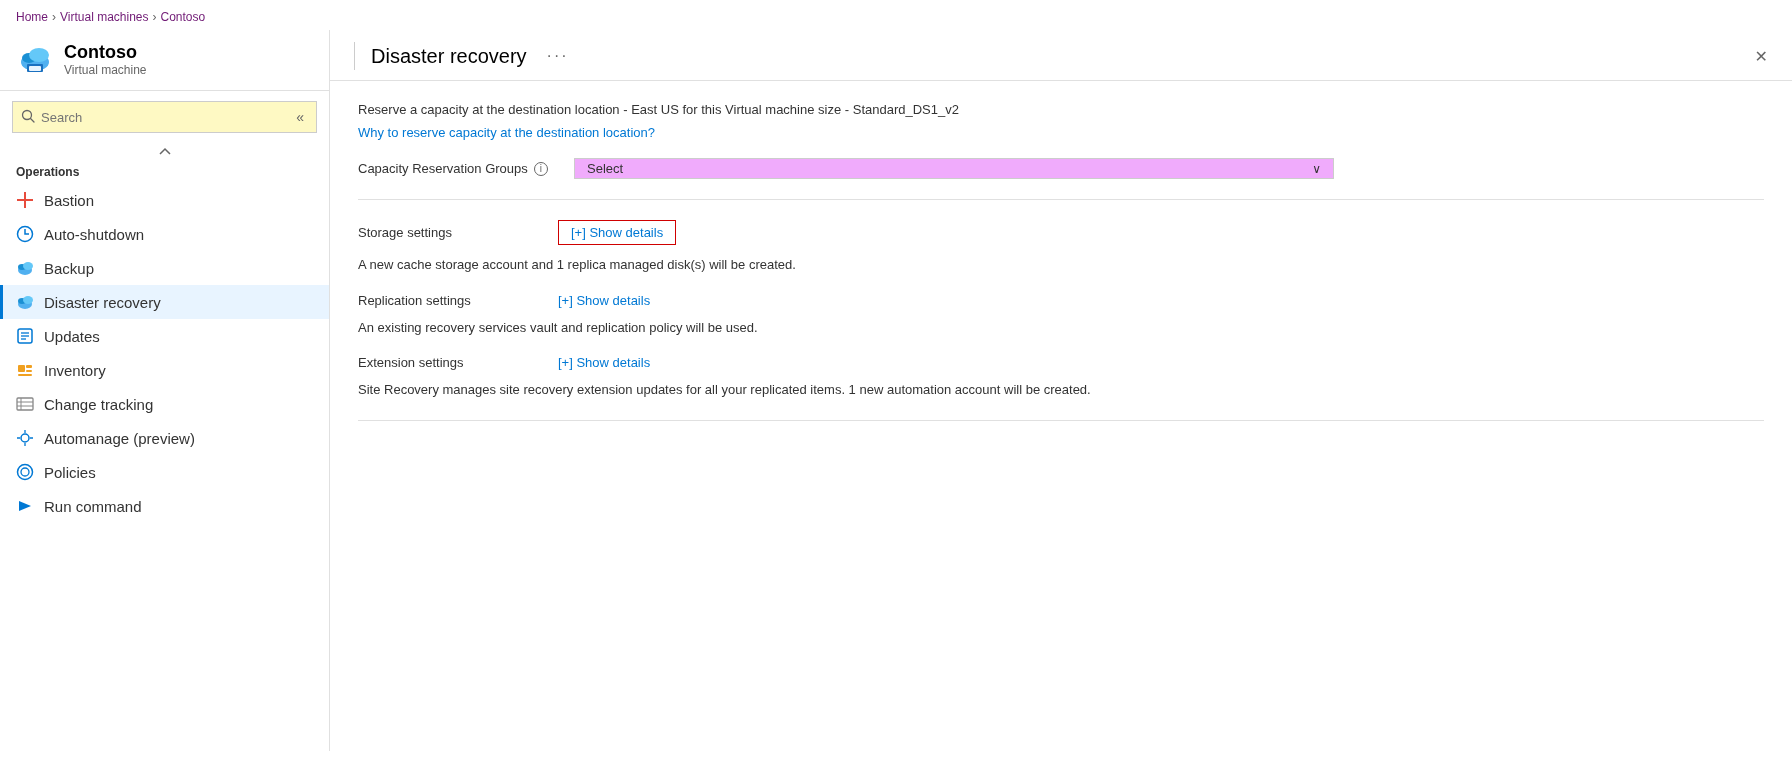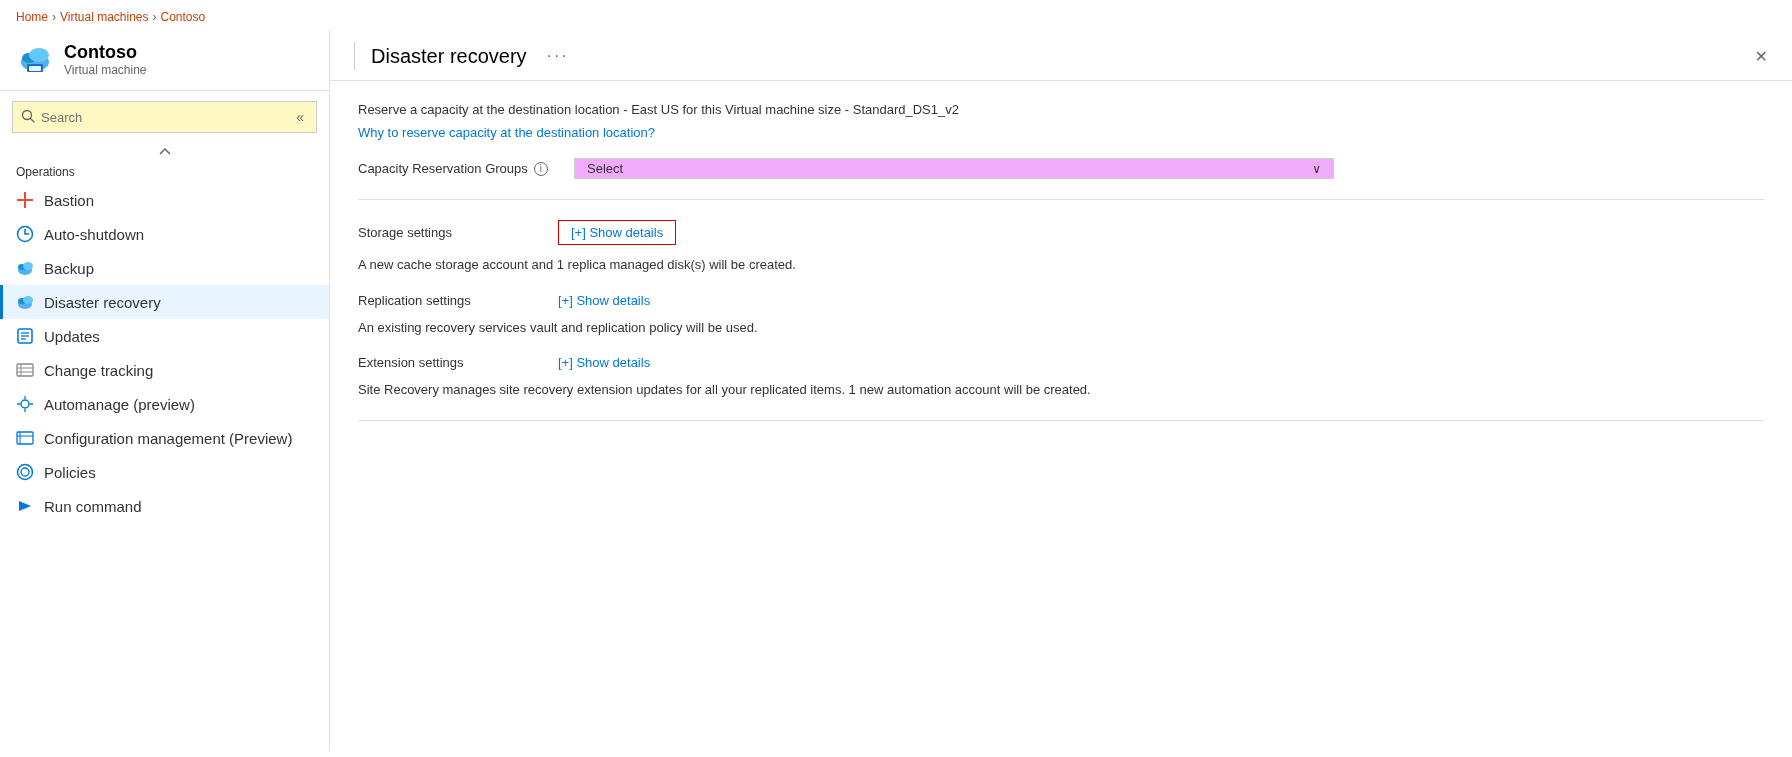--- a/index.html
+++ b/index.html
@@ -5,21 +5,21 @@
     * { box-sizing: border-box; margin: 0; padding: 0; }
     body { font-family: 'Segoe UI', Arial, sans-serif; font-size: 13px; color: #333; background: #fff; overflow: hidden; }
 
     
     .breadcrumb {
       display: flex; align-items: center; gap: 4px;
       padding: 10px 16px 6px 16px;
       font-size: 12px; color: #0078d4;
     }
     .breadcrumb span { color: #666; }
-    .breadcrumb a { color: #c2410c; text-decoration: none; }
+    .breadcrumb a { color: #701a75; text-decoration: none; }
 
     .main-layout {
       display: flex; height: calc(100vh - 36px);
     }
 
     
     .sidebar {
       width: 330px; min-width: 330px;
       border-right: 1px solid #e0e0e0;
       display: flex; flex-direction: column;
@@ -58,21 +58,21 @@
 
     .search-icon-svg { color: #666; flex-shrink: 0; }
 
     .collapse-btn {
       margin-left: auto; background: none; border: none;
       cursor: pointer; color: #666; font-size: 14px; padding: 2px 4px;
     }
 
     .section-header {
       padding: 4px 16px 4px 16px;
-      font-size: 12px; font-weight: 400; color: #333;
+      font-size: 12px; font-weight: 700; color: #333;
       text-transform: none;
     }
 
     .scroll-indicator {
       display: flex; justify-content: center; padding: 2px;
     }
 
     .sidebar-item {
       display: flex; align-items: center; gap: 10px;
       padding: 8px 16px; cursor: pointer;
@@ -292,20 +292,31 @@
         <svg width="18" height="18" viewBox="0 0 18 18">
             <rect x="2" y="2" width="14" height="14" rx="2" fill="none" stroke="#0078d4" stroke-width="1.5"></rect>
             <line x1="5" y1="6" x2="13" y2="6" stroke="#0078d4" stroke-width="1.3"></line>
             <line x1="5" y1="9" x2="13" y2="9" stroke="#0078d4" stroke-width="1.3"></line>
             <line x1="5" y1="12" x2="10" y2="12" stroke="#0078d4" stroke-width="1.3"></line>
           </svg>
       </div>
       <span>Updates</span>
     </div>
 
+    <div class="sidebar-item">
+      <div class="sidebar-item-icon">
+        <svg width="18" height="18" viewBox="0 0 18 18">
+            <rect x="2" y="4" width="7" height="7" fill="#f0a020" rx="1"></rect>
+            <rect x="10" y="4" width="6" height="3" fill="#f0a020" rx="1"></rect>
+            <rect x="10" y="9" width="6" height="2" fill="#f0a020" rx="1"></rect>
+            <rect x="2" y="13" width="14" height="2" fill="#f0a020" rx="1"></rect>
+          </svg>
+      </div>
+      <span>Inventory</span>
+    </div>
 
     <div class="sidebar-item">
       <div class="sidebar-item-icon">
         <svg width="18" height="18" viewBox="0 0 18 18">
             <rect x="1" y="3" width="16" height="12" rx="1" fill="none" stroke="#888" stroke-width="1.3"></rect>
             <line x1="1" y1="7" x2="17" y2="7" stroke="#888" stroke-width="1"></line>
             <line x1="1" y1="11" x2="17" y2="11" stroke="#888" stroke-width="1"></line>
             <line x1="5" y1="3" x2="5" y2="15" stroke="#888" stroke-width="1"></line>
           </svg>
       </div>
@@ -315,30 +326,20 @@
     <div class="sidebar-item">
       <div class="sidebar-item-icon">
         <svg width="18" height="18" viewBox="0 0 18 18">
             <circle cx="9" cy="9" r="4" fill="none" stroke="#0078d4" stroke-width="1.5"></circle>
             <path d="M9 1v3M9 14v3M1 9h3M14 9h3" stroke="#0078d4" stroke-width="1.3"></path>
           </svg>
       </div>
       <span>Automanage (preview)</span>
     </div>
 
-    <div class="sidebar-item">
-      <div class="sidebar-item-icon">
-        <svg width="18" height="18" viewBox="0 0 18 18">
-            <rect x="1" y="3" width="16" height="12" rx="1" fill="none" stroke="#0078d4" stroke-width="1.3"></rect>
-            <line x1="1" y1="7" x2="17" y2="7" stroke="#0078d4" stroke-width="1"></line>
-            <line x1="4" y1="3" x2="4" y2="15" stroke="#0078d4" stroke-width="1"></line>
-          </svg>
-      </div>
-      <span>Configuration management (Preview)</span>
-    </div>
 
     <div class="sidebar-item">
       <div class="sidebar-item-icon">
         <svg width="18" height="18" viewBox="0 0 18 18">
             <circle cx="9" cy="9" r="7.5" fill="none" stroke="#0078d4" stroke-width="1.5"></circle>
             <circle cx="9" cy="9" r="4" fill="none" stroke="#0078d4" stroke-width="1.3"></circle>
           </svg>
       </div>
       <span>Policies</span>
     </div>

